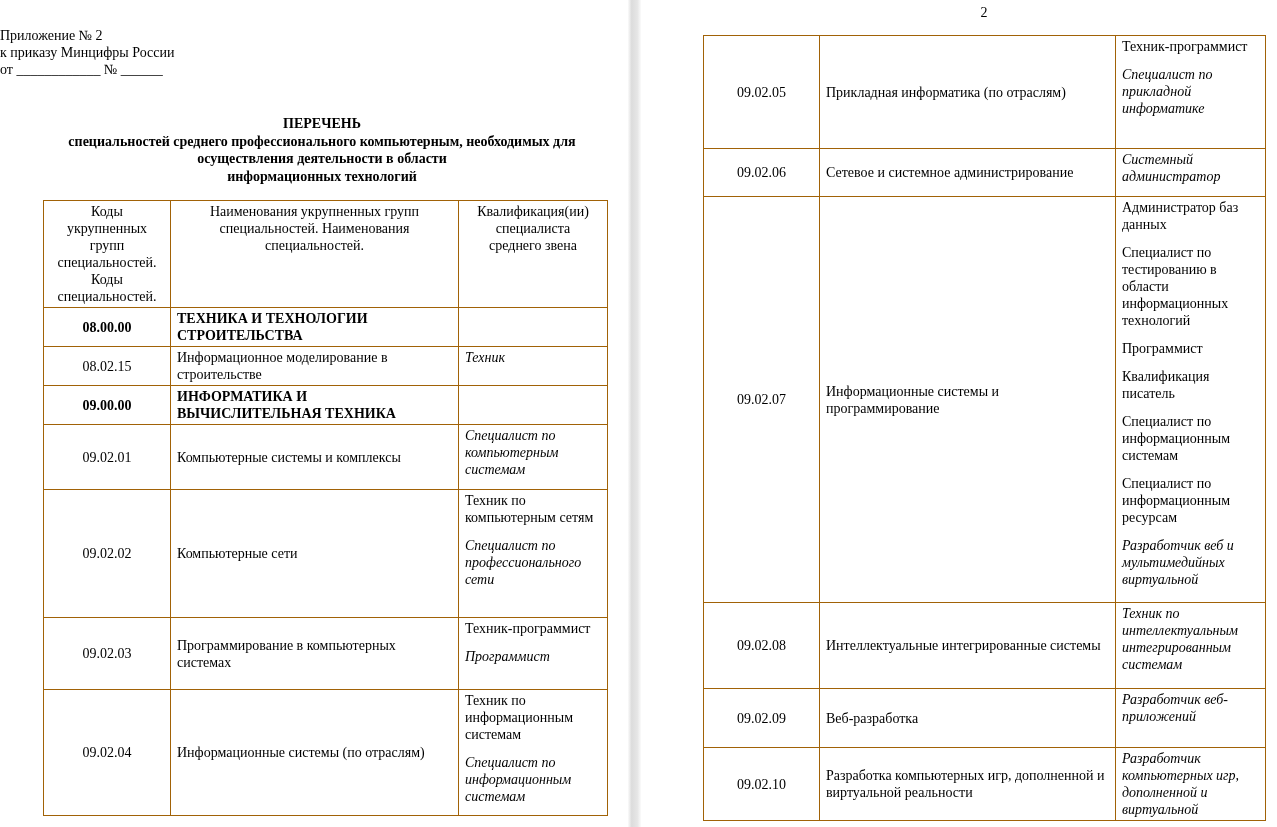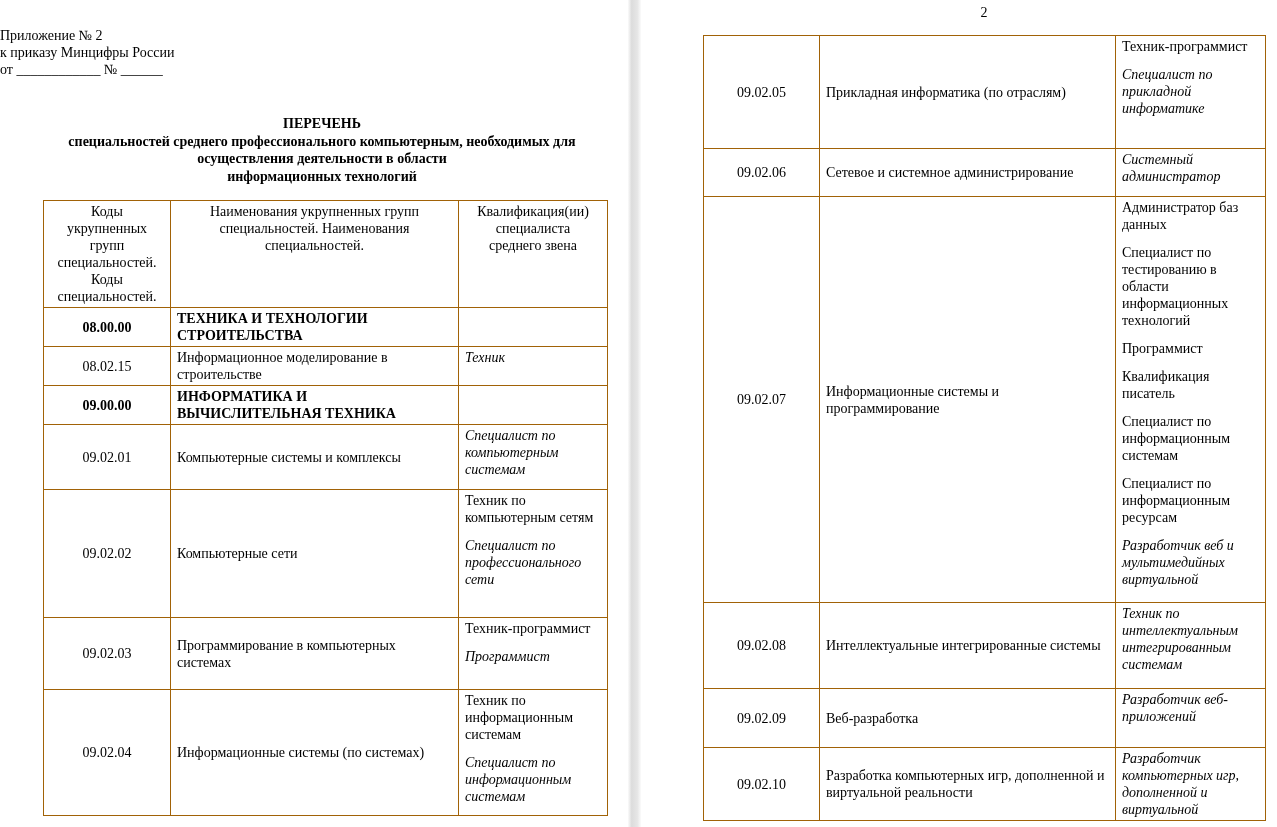--- a/index.html
+++ b/index.html
@@ -143,21 +143,21 @@
           <tr>
             <td class="code">09.02.03</td>
             <td class="name">Программирование в компьютерных системах</td>
             <td class="quals">
               <p class="qual">Техник-программист</p>
               <p class="qual">Программист</p>
             </td>
           </tr>
           <tr>
             <td class="code">09.02.04</td>
-            <td class="name">Информационные системы (по системах)</td>
+            <td class="name">Информационные системы (по отраслям)</td>
             <td class="quals">
               <p class="qual">Техник по информационным системам</p>
               <p class="qual">Специалист по информационным системам</p>
             </td>
           </tr>
         </tbody>
     </table>
   </div>
 
   <div class="gutter"></div>

